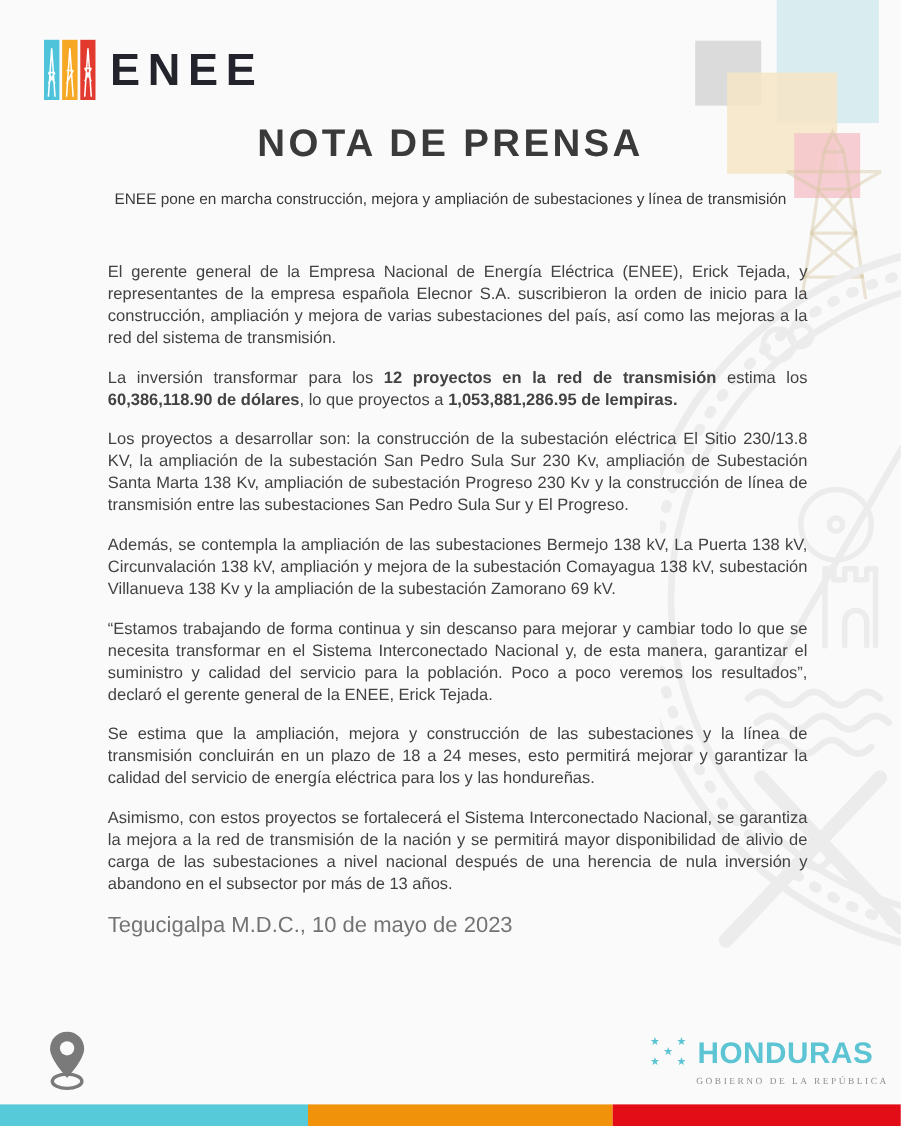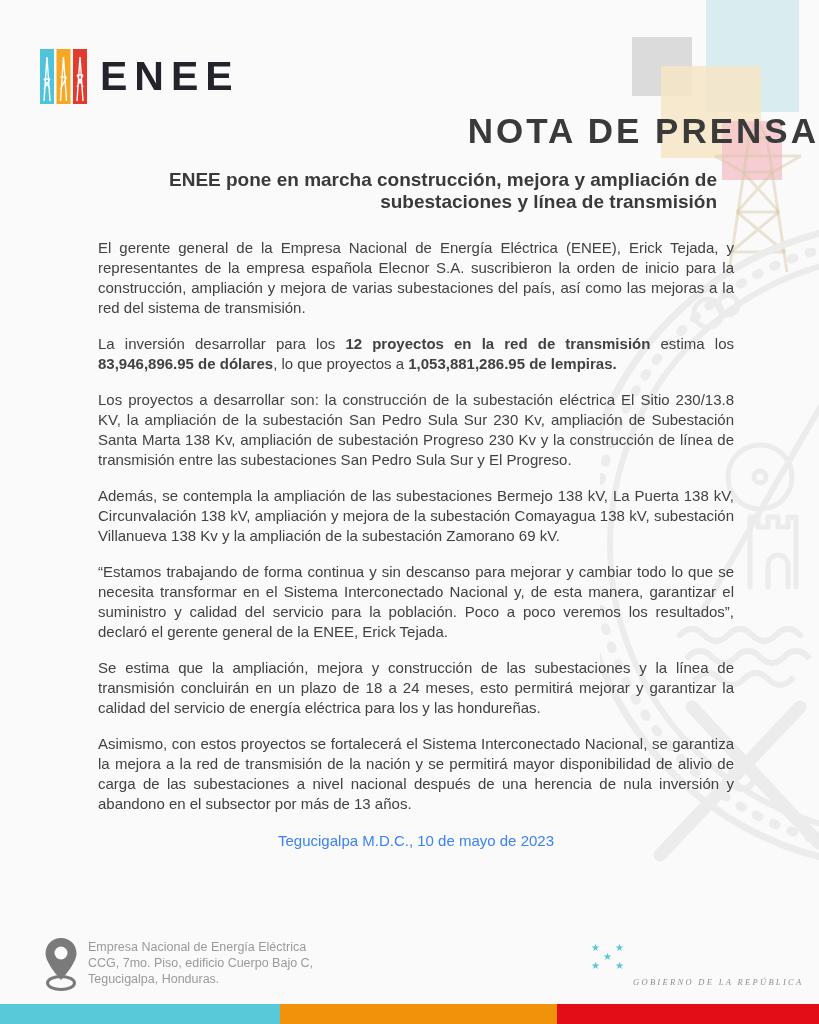--- a/index.html
+++ b/index.html
@@ -9,47 +9,47 @@
   
   .sq{position:absolute;}
   .sq-gray {left:632px;top:37px;width:60px;height:59px;background:#dbdbdb;}
   .sq-cyan {left:706px;top:0;width:93px;height:112px;background:#d9edf0;}
   .sq-beige{left:661px;top:66px;width:100px;height:92px;background:rgba(246,229,198,0.85);}
   .sq-pink {left:722px;top:121px;width:60px;height:59px;background:rgba(245,198,204,0.88);}
 
   .wm{position:absolute;pointer-events:none;}
 
   
-  .brand{position:absolute;left:40px;top:49px;display:flex;align-items:center;gap:13px;}
+  .brand{position:absolute;left:40px;top:36px;display:flex;align-items:center;gap:13px;}
   .brand-word{font-size:41px;font-weight:bold;letter-spacing:7px;color:#23242b;line-height:1;}
 
   
-  .doc-title{position:absolute;left:0;top:111px;width:100%;text-align:right;
+  .doc-title{position:absolute;left:0;top:111px;width:100%;text-align:center;
              font-size:35px;font-weight:bold;letter-spacing:3px;color:#3a3a3a;}
   .doc-subtitle{position:absolute;left:50%;transform:translateX(-50%);top:169px;width:615px;
-                text-align:right;font-size:19px;line-height:22px;font-weight:bold;color:#3a3a3a;}
+                text-align:center;font-size:14px;line-height:22px;font-weight:normal;color:#3a3a3a;}
 
   
   .article{position:absolute;left:98px;top:238px;width:636px;font-size:15px;line-height:20px;
            text-align:justify;color:#424242;}
   .article p{margin:0 0 16px 0;}
   .article .b{font-weight:bold;}
-  .dateline{text-align:center;margin-top:17px;font-size:15px;color:#3b82f6;}
+  .dateline{text-align:left;margin-top:17px;font-size:20px;color:#737373;}
 
   
   .pin{position:absolute;left:42px;top:936px;}
   .addr{position:absolute;left:88px;top:939px;font-size:12.5px;line-height:16px;color:#9a9a9a;}
   .gov{position:absolute;left:591px;top:941px;}
   .gov-row{display:flex;align-items:center;gap:7px;}
   .stars{position:relative;width:36px;height:32px;}
   .stars span{position:absolute;color:#5cc4d3;font-size:10px;line-height:10px;}
   .st1{left:0;top:2px;}.st2{left:24px;top:2px;}.st3{left:12px;top:11px;}.st4{left:0;top:20px;}.st5{left:24px;top:20px;}
   .gov-name{font-size:27px;font-weight:bold;color:#5cc4d3;letter-spacing:0.5px;line-height:1;}
   .gov-tag{margin-top:4px;padding-left:42px;text-align:left;font-family:"Liberation Serif",serif;
-           font-size:8.5px;letter-spacing:2.3px;color:#8f8f8f;font-style:italic;}
+           font-size:8.5px;letter-spacing:2.3px;color:#8f8f8f;}
 
   .bar{position:absolute;bottom:0;left:0;width:819px;height:20px;display:flex;}
   .bar div{height:100%;}
   .bar .c1{width:280px;background:#56cad8;}
   .bar .c2{width:277px;background:#f1930a;}
   .bar .c3{width:262px;background:#e20d17;}
 </style>
 </head>
 <body>
 
@@ -104,50 +104,46 @@
       </g>
     </svg>
     <div class="brand-word">ENEE</div>
   </header>
 
   <h1 class="doc-title" style="margin:0;">NOTA DE PRENSA</h1>
   <h2 class="doc-subtitle" style="margin:0;">ENEE pone en marcha construcción, mejora y ampliación de subestaciones y línea de transmisión</h2>
 
   <div class="article">
     <p><span>El gerente general de la Empresa Nacional de Energía Eléctrica (ENEE), Erick Tejada, y representantes de la empresa española Elecnor S.A. suscribieron la orden de inicio para la construcción, ampliación y mejora de varias subestaciones del país, así como las mejoras a la red del sistema de transmisión.</span></p>
-    <p><span>La inversión desarrollar para los </span><span class="b">12 proyectos en la red de transmisión</span><span> estima los </span><span class="b">83,946,896.95 de dólares</span><span>, lo que proyectos a </span><span class="b">1,053,881,286.95 de lempiras.</span></p>
+    <p><span>La inversión transformar para los </span><span class="b">12 proyectos en la red de transmisión</span><span> estima los </span><span class="b">60,386,118.90 de dólares</span><span>, lo que proyectos a </span><span class="b">1,053,881,286.95 de lempiras.</span></p>
     <p><span>Los proyectos a desarrollar son: la construcción de la subestación eléctrica El Sitio 230/13.8 KV, la ampliación de la subestación San Pedro Sula Sur 230 Kv, ampliación de Subestación Santa Marta 138 Kv, ampliación de subestación Progreso 230 Kv y la construcción de línea de transmisión entre las subestaciones San Pedro Sula Sur y El Progreso.</span></p>
     <p><span>Además, se contempla la ampliación de las subestaciones Bermejo 138 kV, La Puerta 138 kV, Circunvalación 138 kV, ampliación y mejora de la subestación Comayagua 138 kV, subestación Villanueva 138 Kv y la ampliación de la subestación Zamorano 69 kV.</span></p>
     <p><span>“Estamos trabajando de forma continua y sin descanso para mejorar y cambiar todo lo que se necesita transformar en el Sistema Interconectado Nacional y, de esta manera, garantizar el suministro y calidad del servicio para la población. Poco a poco veremos los resultados”, declaró el gerente general de la ENEE, Erick Tejada.</span></p>
     <p><span>Se estima que la ampliación, mejora y construcción de las subestaciones y la línea de transmisión concluirán en un plazo de 18 a 24 meses, esto permitirá mejorar y garantizar la calidad del servicio de energía eléctrica para los y las hondureñas.</span></p>
     <p><span>Asimismo, con estos proyectos se fortalecerá el Sistema Interconectado Nacional, se garantiza la mejora a la red de transmisión de la nación y se permitirá mayor disponibilidad de alivio de carga de las subestaciones a nivel nacional después de una herencia de nula inversión y abandono en el subsector por más de 13 años.</span></p>
     <div class="dateline">Tegucigalpa M.D.C., 10 de mayo de 2023</div>
   </div>
 
   <svg class="pin" width="38" height="56" viewBox="0 0 38 56">
     <ellipse cx="19" cy="47" rx="13.5" ry="6.5" fill="none" stroke="#7a7a7a" stroke-width="3"></ellipse>
     <path d="M19 2 C10 2 3.5 9 3.5 17.5 C3.5 27.5 19 44 19 44 C19 44 34.5 27.5 34.5 17.5 C34.5 9 28 2 19 2 Z" fill="#7a7a7a"></path>
     <circle cx="19" cy="17" r="6.5" fill="#fafafa"></circle>
   </svg>
 
-  <div class="addr">
-    <div>Empresa Nacional de Energía Eléctrica</div>
-    <div>CCG, 7mo. Piso, edificio Cuerpo Bajo C,</div>
-    <div>Tegucigalpa, Honduras.</div>
-  </div>
 
   <div class="gov">
     <div class="gov-row">
       <div class="stars">
         <span class="st1">★</span>
           <span class="st2">★</span>
           <span class="st3">★</span>
           <span class="st4">★</span>
           <span class="st5">★</span>
       </div>
+      <div class="gov-name">HONDURAS</div>
     </div>
     <div class="gov-tag">GOBIERNO DE LA REPÚBLICA</div>
   </div>
 
   <div class="bar">
     <div class="c1"></div>
     <div class="c2"></div>
     <div class="c3"></div>
   </div>
 

